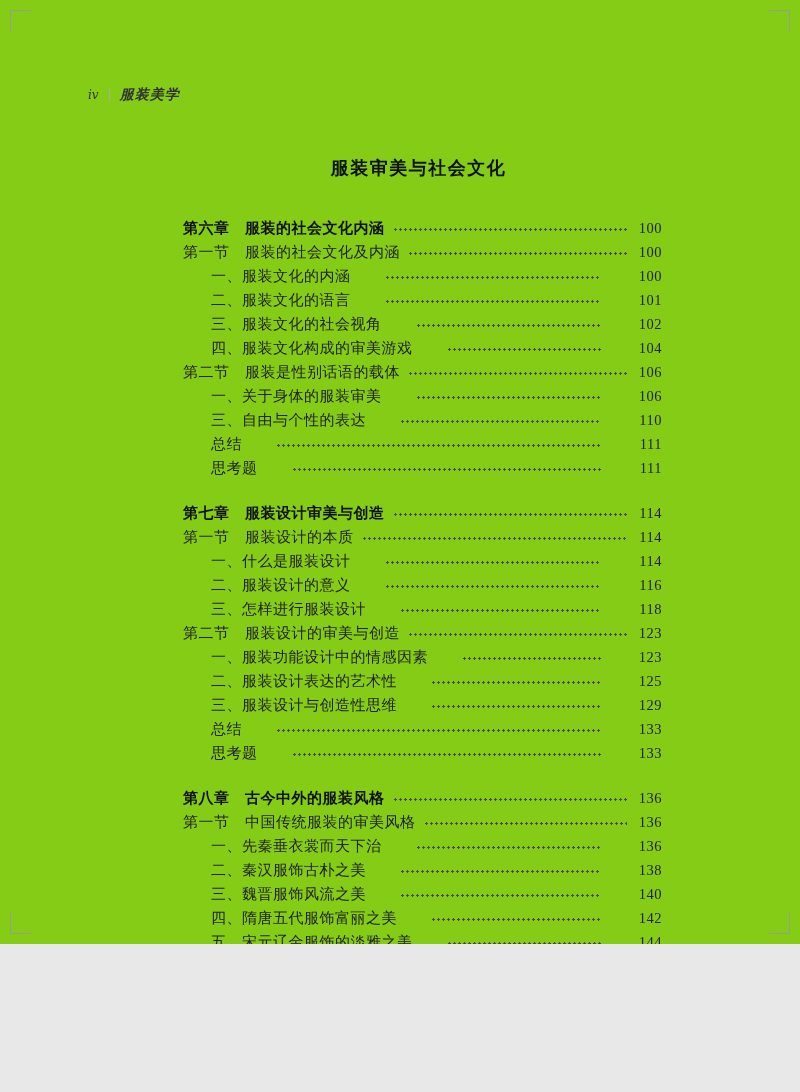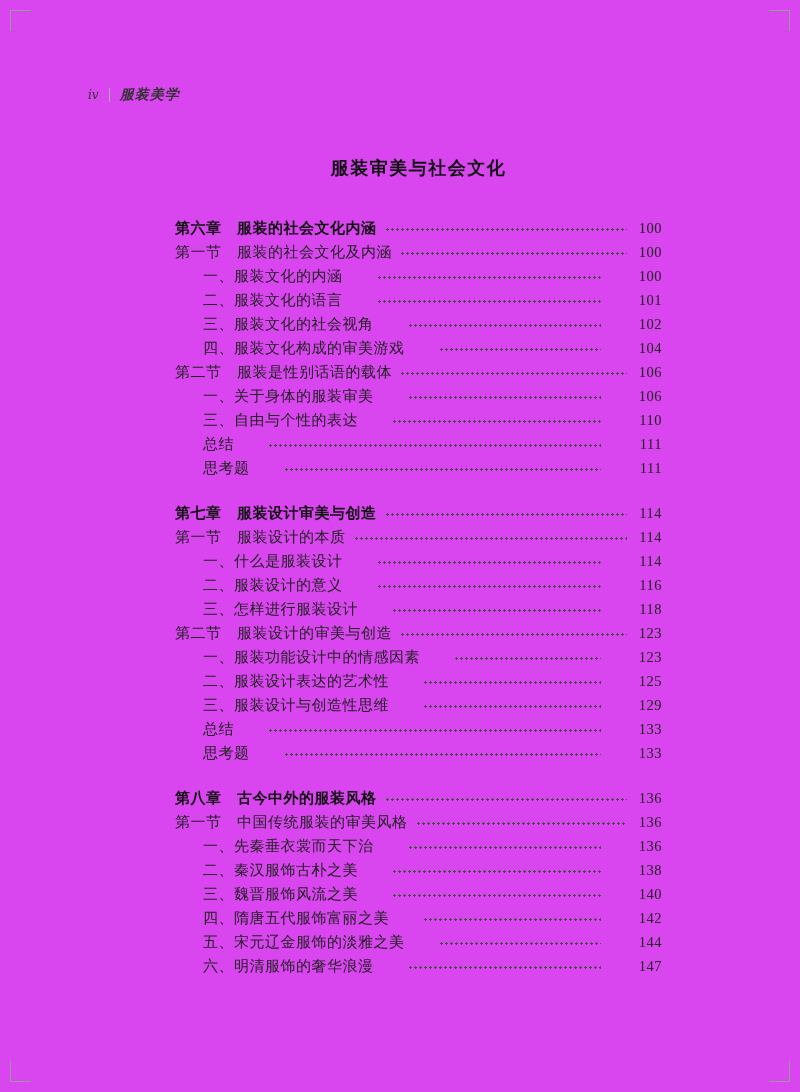--- a/index.html
+++ b/index.html
@@ -1,19 +1,19 @@
 <!DOCTYPE html>
 <html><head>
 <meta charset="utf-8">
 <style>
   html,body{margin:0;padding:0;background:#e8e8e8;}
   .page{
     position:relative;
-    width:800px;height:1092px;
-    background:#d946ef;
+    width:800px;height:944px;
+    background:#84cc16;
     overflow:hidden;
     font-family:"DejaVu Serif","Liberation Serif",serif;
     color:#222;
   }
   
   .crop{position:absolute;width:20px;height:20px;}
   .crop-tl{top:10px;left:10px;border-top:1px solid #9a9a9a;border-left:1px solid #9a9a9a;}
   .crop-tr{top:10px;right:10px;border-top:1px solid #9a9a9a;border-right:1px solid #9a9a9a;}
   .crop-bl{bottom:10px;left:10px;border-bottom:1px solid #9a9a9a;border-left:1px solid #9a9a9a;}
   .crop-br{bottom:10px;right:10px;border-bottom:1px solid #9a9a9a;border-right:1px solid #9a9a9a;}
@@ -33,21 +33,21 @@
   .content{
     position:absolute;top:148px;left:175px;width:487px;
   }
   .part-title{
     margin:8px 0 36px 0;
     text-align:center;
     font-family:"Liberation Sans","DejaVu Sans",sans-serif;
     font-size:18px;font-weight:bold;color:#111;
     letter-spacing:1.5px;
   }
-  .toc{display:block;}
+  .toc{display:block;margin-left:8px;}
   .toc-row{
     display:flex;align-items:center;
     height:24px;
     font-size:15px;color:#222;
     letter-spacing:0.5px;
   }
   .toc-row.gap{margin-top:21px;justify-content:space-between;}
   .toc-row.level-chapter{
     font-family:"Liberation Sans","DejaVu Sans",sans-serif;
     font-weight:bold;color:#111;

